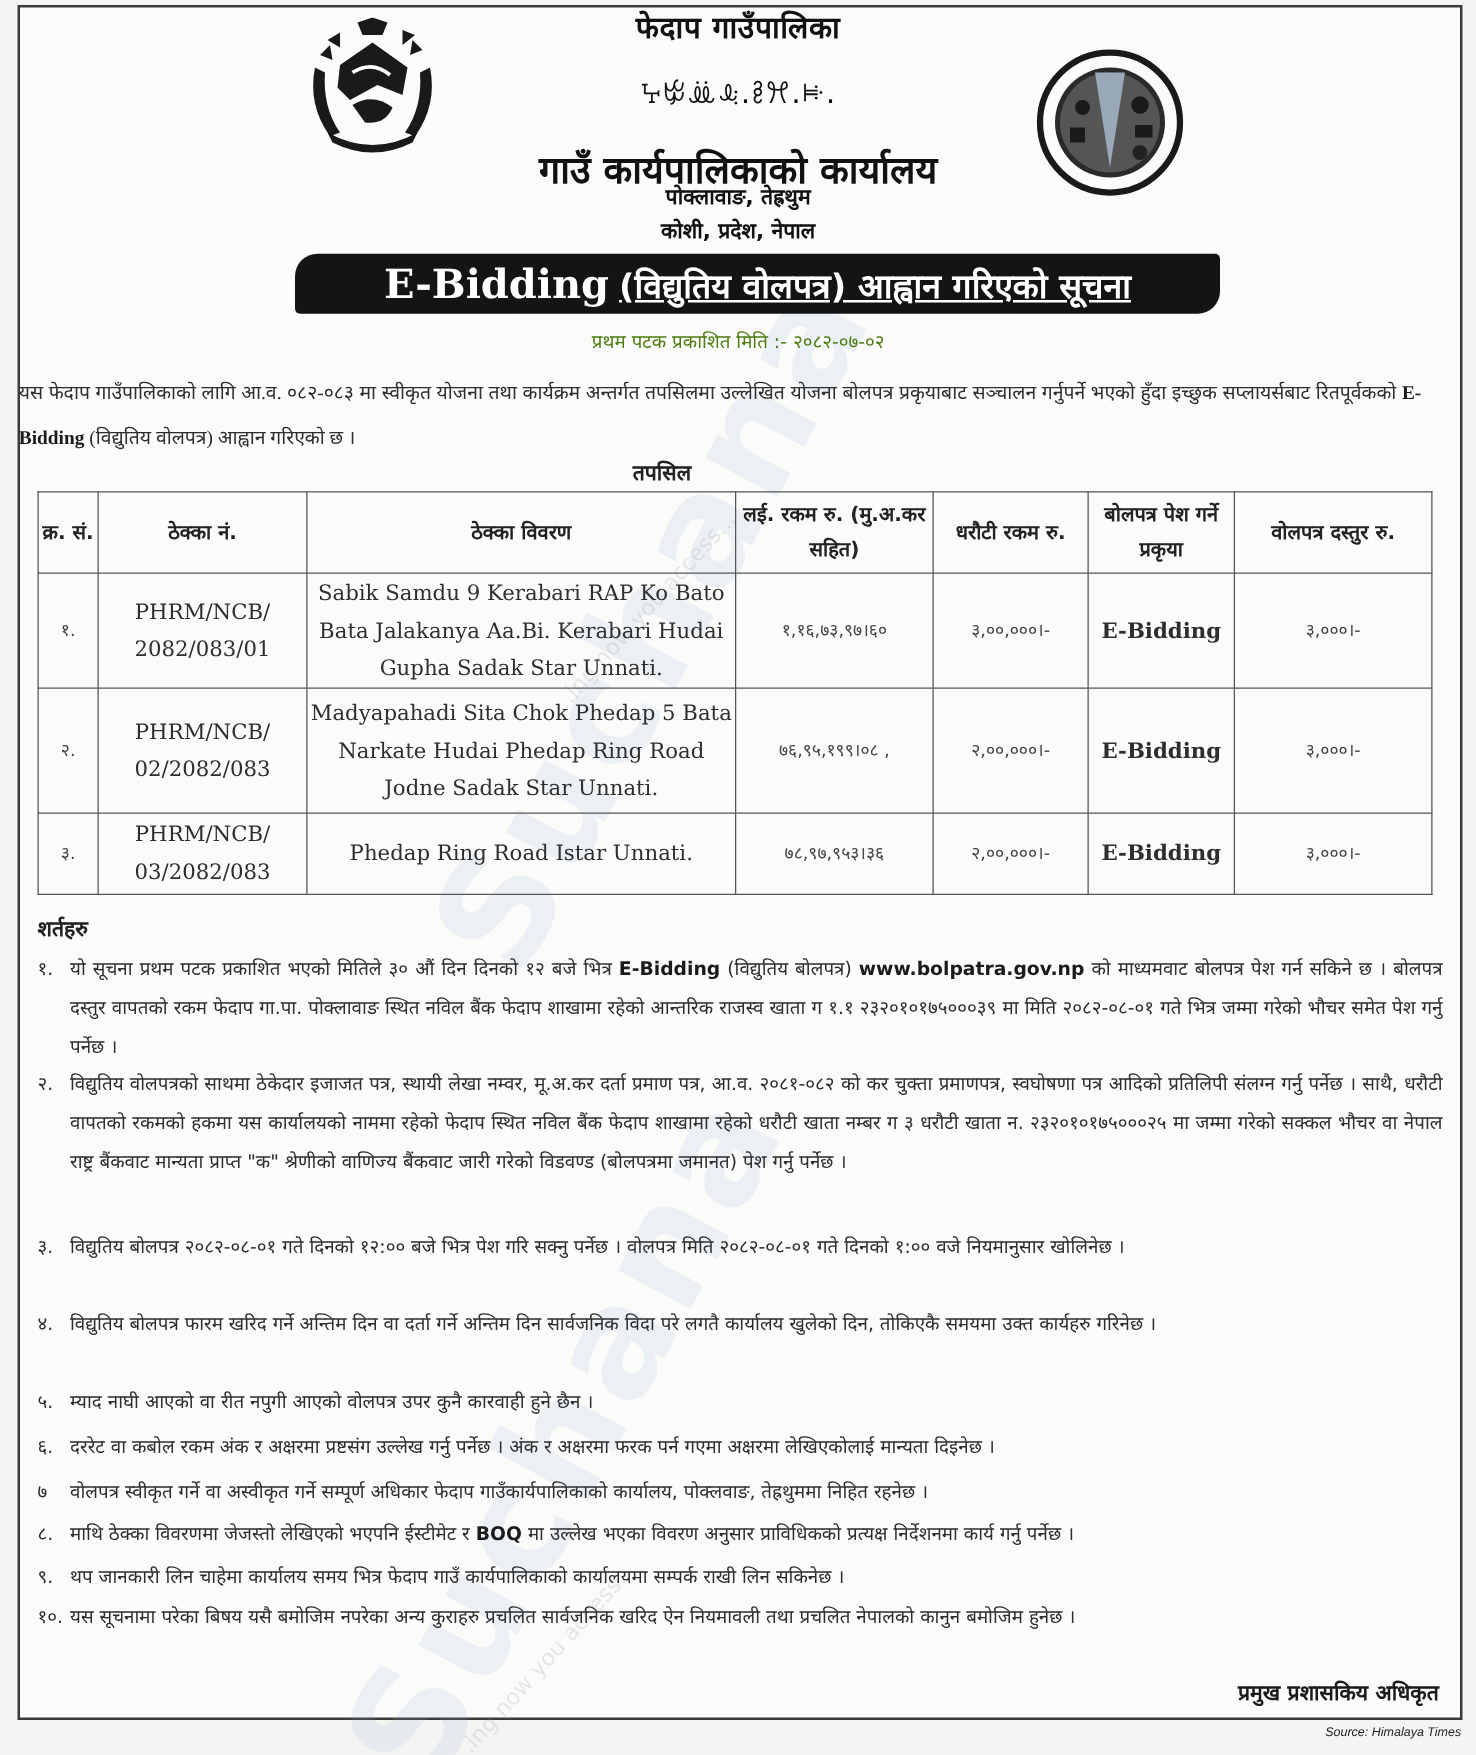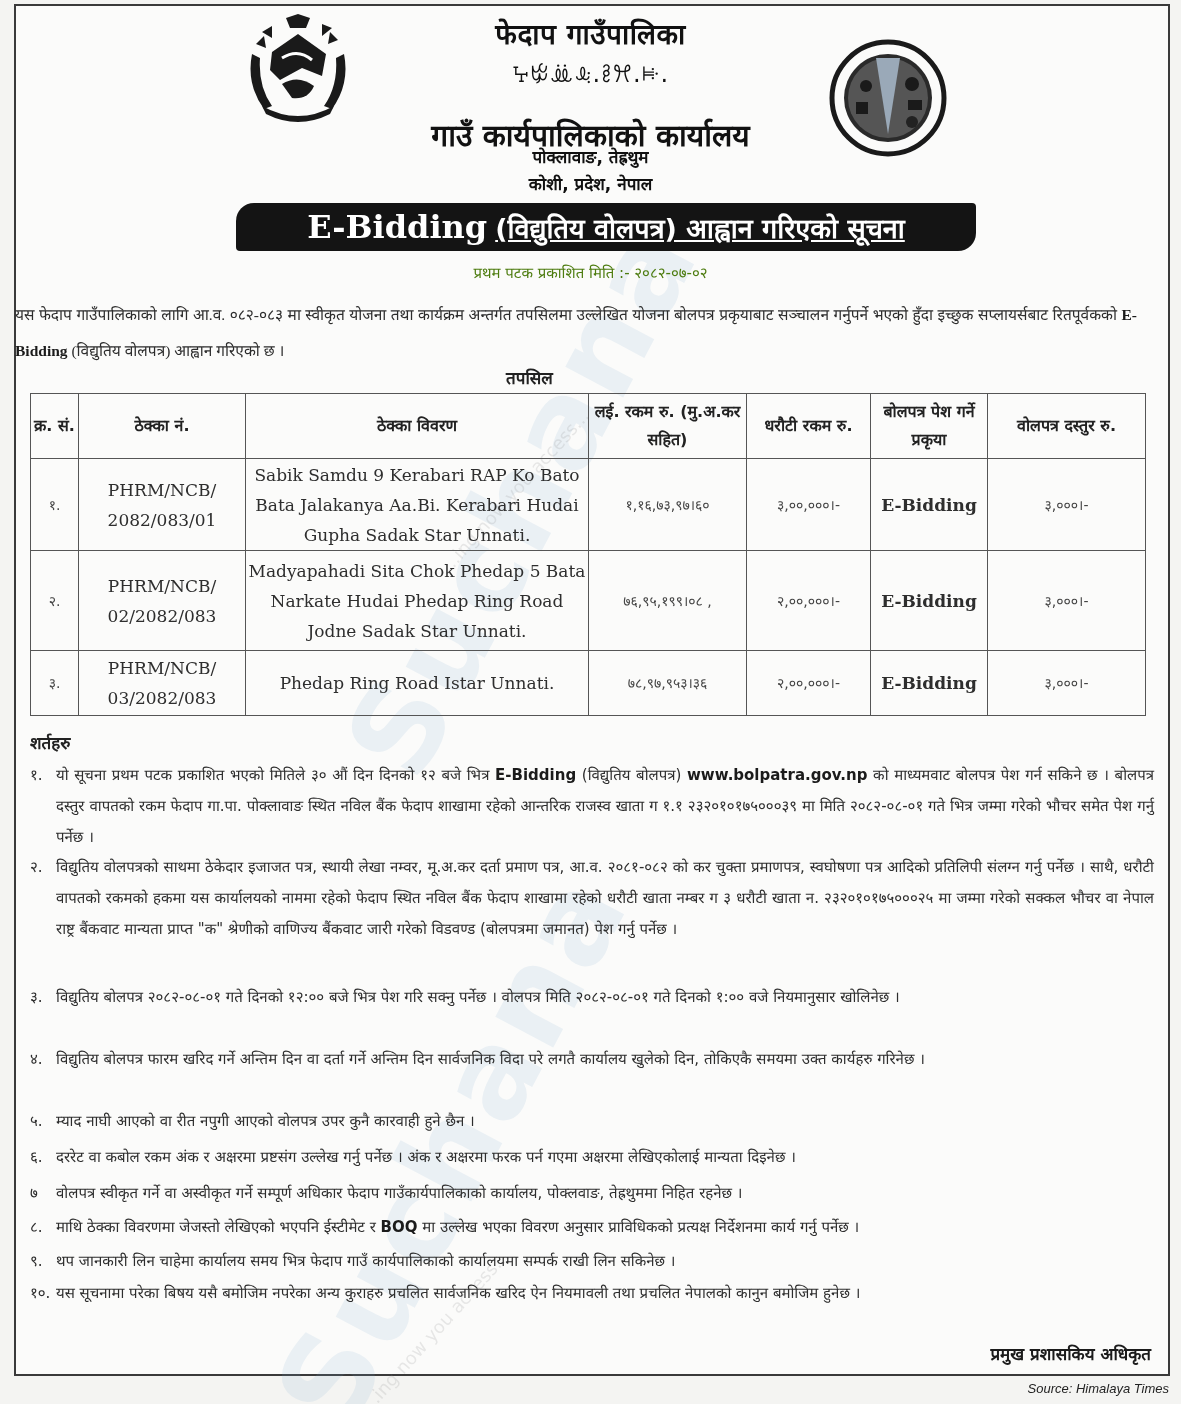--- a/index.html
+++ b/index.html
@@ -27,21 +27,21 @@
   .wms2 { left: 330px; top: 1320px; }
 
   
   .emblem { position: absolute; left: 242px; top: 14px; width: 112px; height: 110px; }
   .seal { position: absolute; left: 828px; top: 38px; width: 120px; height: 120px; }
 
   .h-title {
     position: absolute; left: 0; width: 1181px; text-align: center;
     font-family: "DejaVu Sans", sans-serif; color: #111; font-weight: bold;
   }
-  .h1 { top: 14px; font-size: 28px; letter-spacing: 0.5px; }
+  .h1 { top: 4px; font-size: 24px; letter-spacing: 0.5px; }
   .h2 { top: 60px; font-size: 24px; font-weight: normal; letter-spacing: 1px; }
   .h3 { top: 114px; font-size: 30px; }
   .h4 { top: 145px; font-size: 17px; }
   .h5 { top: 172px; font-size: 17px; }
 
   .banner {
     position: absolute; left: 236px; top: 203px; width: 740px; height: 48px;
     background: #141414; color: #fff; border-radius: 18px 4px 18px 4px;
     display: flex; align-items: center; justify-content: center; gap: 8px;
     font-size: 28px; font-weight: bold;
@@ -96,21 +96,21 @@
   .term .t { flex: 1; text-align: justify; text-align-last: left; }
   .t1 { top: 760px; } .t2 { top: 852px; } .t3 { top: 982px; } .t4 { top: 1044px; }
   .t5 { top: 1106px; } .t6 { top: 1142px; } .t7 { top: 1178px; } .t8 { top: 1212px; }
   .t9 { top: 1246px; } .t10 { top: 1278px; justify-content: space-between; }
 
   .signature {
     position: absolute; right: 30px; top: 1342px; font-size: 17px; font-weight: bold; color: #1b1b1b;
   }
   .source {
     position: absolute; right: 12px; top: 1381px; font-family: "Liberation Sans", sans-serif;
-    font-style: italic; font-size: 13px; color: #222;
+    font-style: italic; font-size: 10px; color: #222;
   }
 </style>
 </head>
 <body>
 
 <div class="frame"></div>
 
 <div class="watermark wm1">Suchana</div>
 <div class="watermark wm2">Suchana</div>
 <div class="wm-small wms1">...ing now you access...</div>

